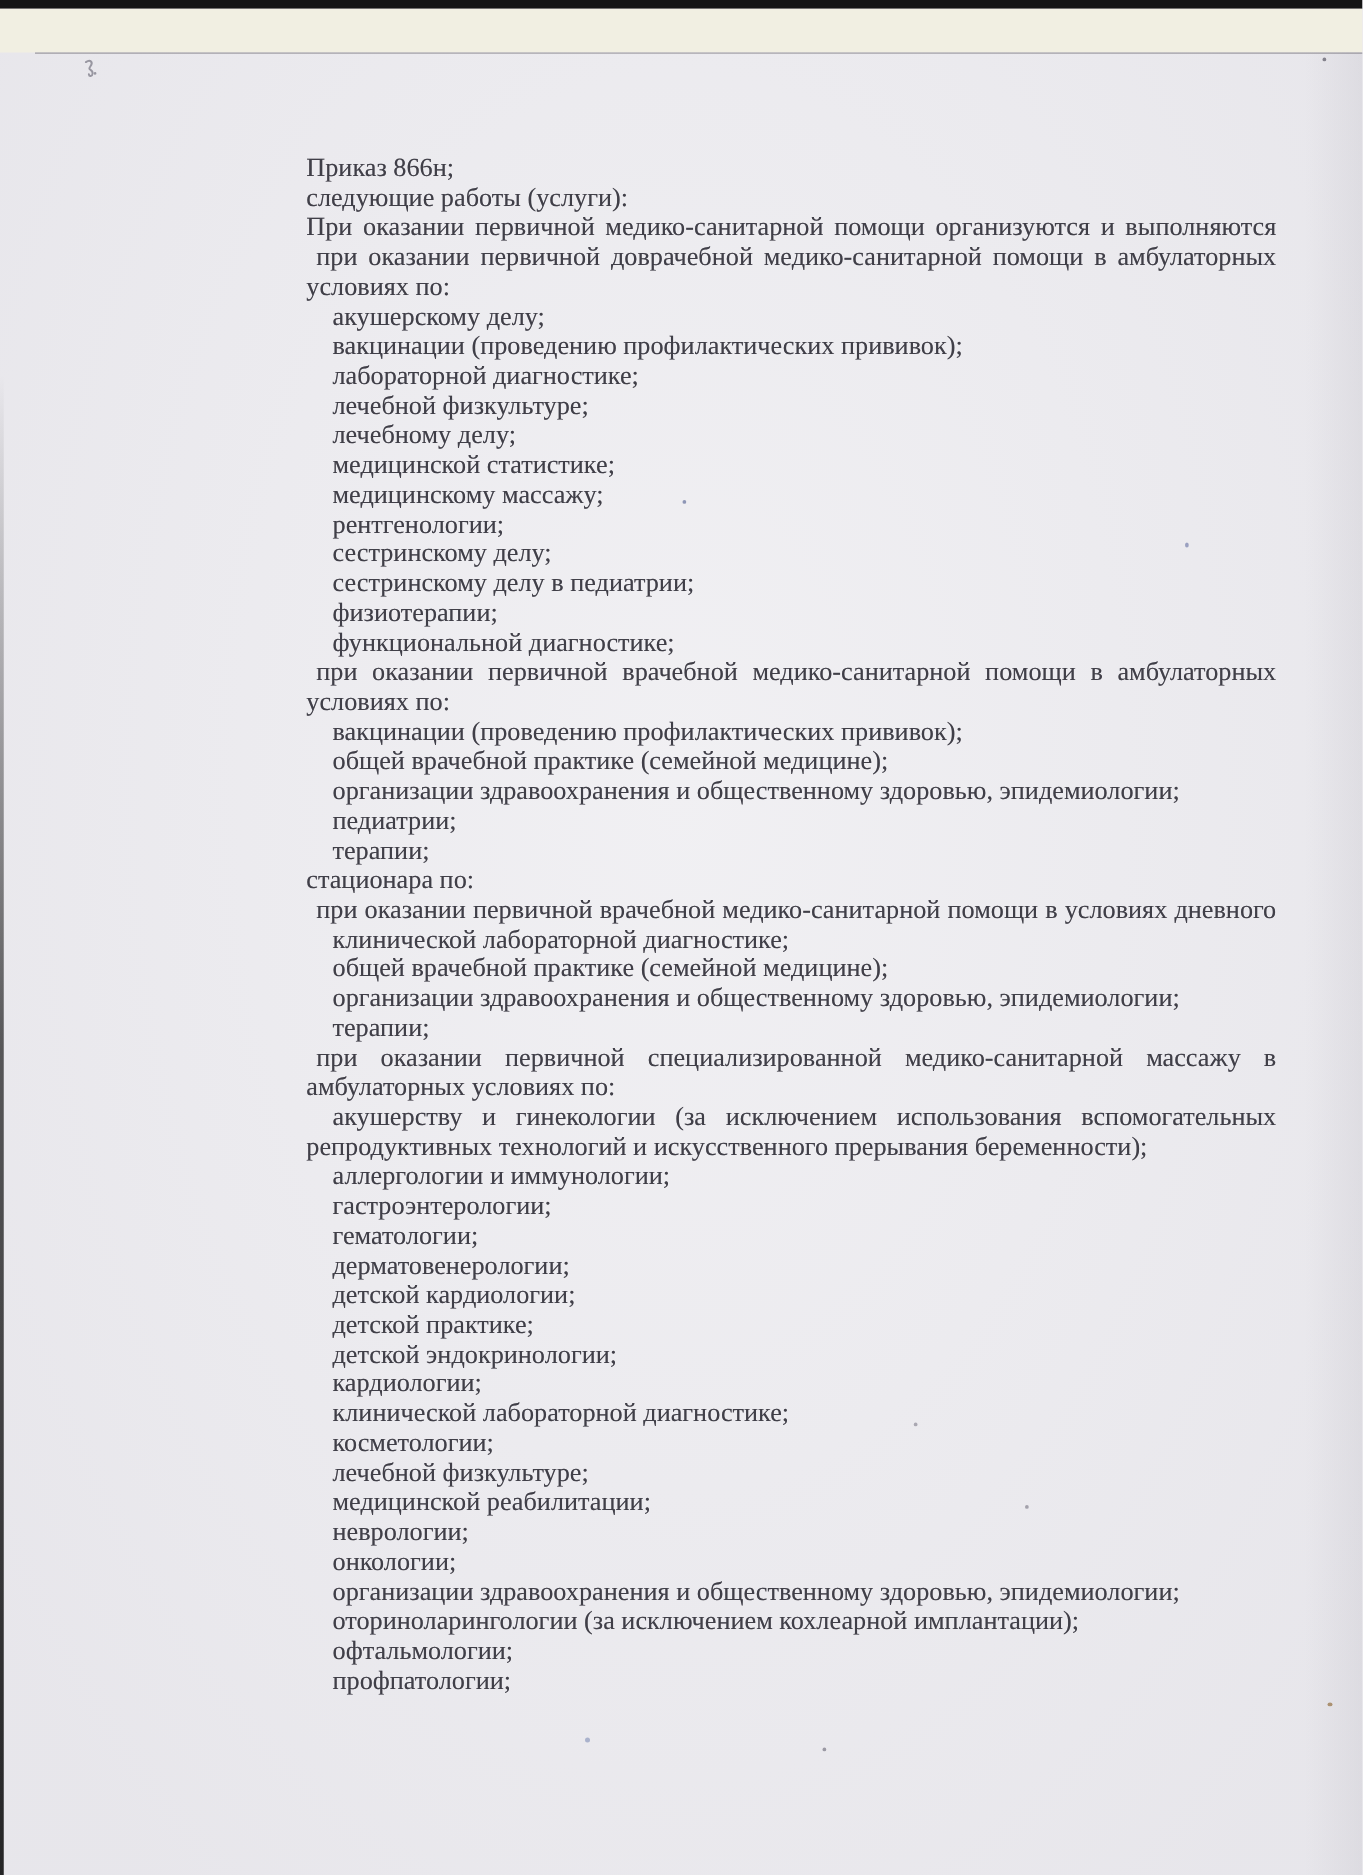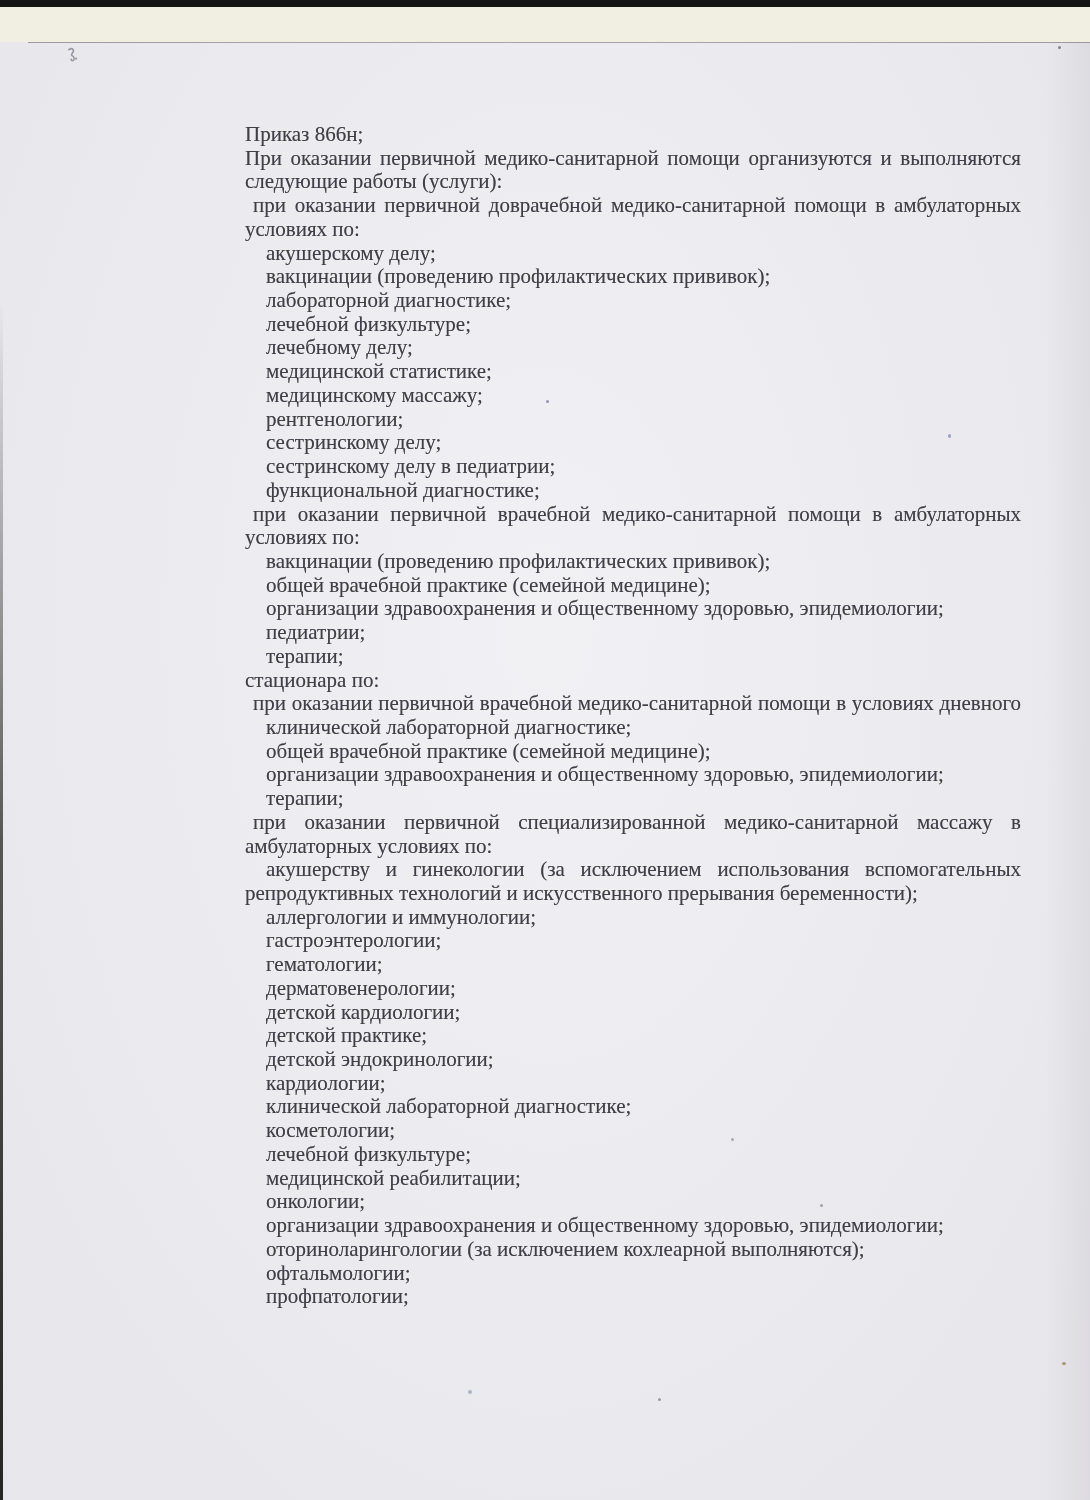--- a/index.html
+++ b/index.html
@@ -56,34 +56,35 @@
   <div class="speck" style="left:546px;top:400px;width:3px;height:3px;background:#8e96b6;"></div>
   <div class="speck" style="left:948px;top:434px;width:3px;height:4px;background:#9aa0c0;"></div>
   <div class="speck" style="left:820px;top:1204px;width:3px;height:3px;background:#a3a1ab;"></div>
   <div class="speck" style="left:731px;top:1138px;width:3px;height:3px;background:#aaa8b2;"></div>
   <div class="speck" style="left:468px;top:1390px;width:4px;height:4px;background:#aab2cc;"></div>
   <div class="speck" style="left:658px;top:1398px;width:3px;height:3px;background:#9b99a4;"></div>
   <div class="speck" style="left:1062px;top:1362px;width:4px;height:3px;background:#ab9272;"></div>
 
   <div class="textblock">
       <div class="line i0">Приказ 866н;</div>
+      <div class="line i0">следующие работы (услуги):</div>
       <div class="line i0 j">При оказании первичной медико-санитарной помощи организуются и выполняются</div>
-      <div class="line i0">следующие работы (услуги):</div>
       <div class="line i1 j">при оказании первичной доврачебной медико-санитарной помощи в амбулаторных</div>
       <div class="line i0">условиях по:</div>
       <div class="line i2">акушерскому делу;</div>
       <div class="line i2">вакцинации (проведению профилактических прививок);</div>
       <div class="line i2">лабораторной диагностике;</div>
       <div class="line i2">лечебной физкультуре;</div>
       <div class="line i2">лечебному делу;</div>
       <div class="line i2">медицинской статистике;</div>
       <div class="line i2">медицинскому массажу;</div>
       <div class="line i2">рентгенологии;</div>
       <div class="line i2">сестринскому делу;</div>
       <div class="line i2">сестринскому делу в педиатрии;</div>
+      <div class="line i2">физиотерапии;</div>
       <div class="line i2">функциональной диагностике;</div>
       <div class="line i1 j">при оказании первичной врачебной медико-санитарной помощи в амбулаторных</div>
       <div class="line i0">условиях по:</div>
       <div class="line i2">вакцинации (проведению профилактических прививок);</div>
       <div class="line i2">общей врачебной практике (семейной медицине);</div>
       <div class="line i2">организации здравоохранения и общественному здоровью, эпидемиологии;</div>
       <div class="line i2">педиатрии;</div>
       <div class="line i2">терапии;</div>
       <div class="line i0">стационара по:</div>
       <div class="line i1 j">при оказании первичной врачебной медико-санитарной помощи в условиях дневного</div>
@@ -100,19 +101,20 @@
       <div class="line i2">гематологии;</div>
       <div class="line i2">дерматовенерологии;</div>
       <div class="line i2">детской кардиологии;</div>
       <div class="line i2">детской практике;</div>
       <div class="line i2">детской эндокринологии;</div>
       <div class="line i2">кардиологии;</div>
       <div class="line i2">клинической лабораторной диагностике;</div>
       <div class="line i2">косметологии;</div>
       <div class="line i2">лечебной физкультуре;</div>
       <div class="line i2">медицинской реабилитации;</div>
+      <div class="line i2">неврологии;</div>
       <div class="line i2">онкологии;</div>
       <div class="line i2">организации здравоохранения и общественному здоровью, эпидемиологии;</div>
-      <div class="line i2">оториноларингологии (за исключением кохлеарной выполняются);</div>
+      <div class="line i2">оториноларингологии (за исключением кохлеарной имплантации);</div>
       <div class="line i2">офтальмологии;</div>
       <div class="line i2">профпатологии;</div>
     </div>
 </div>
 
 </body></html>

